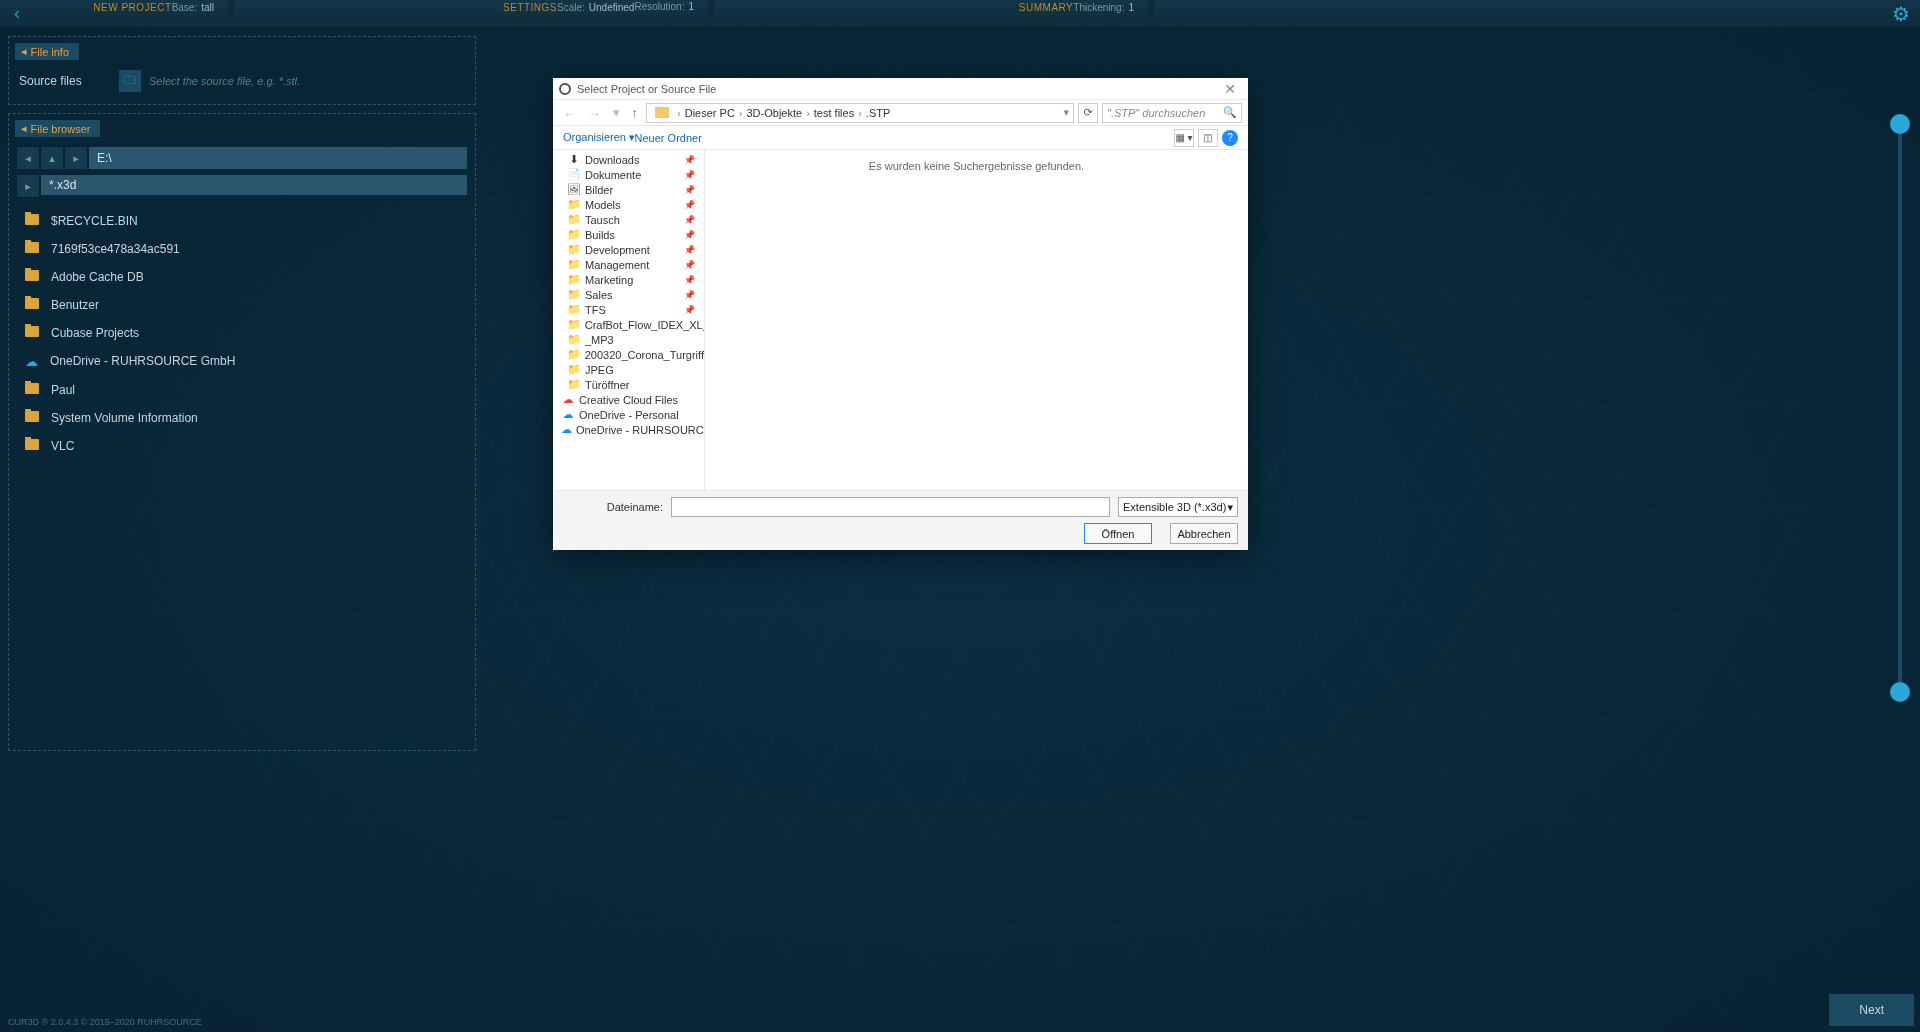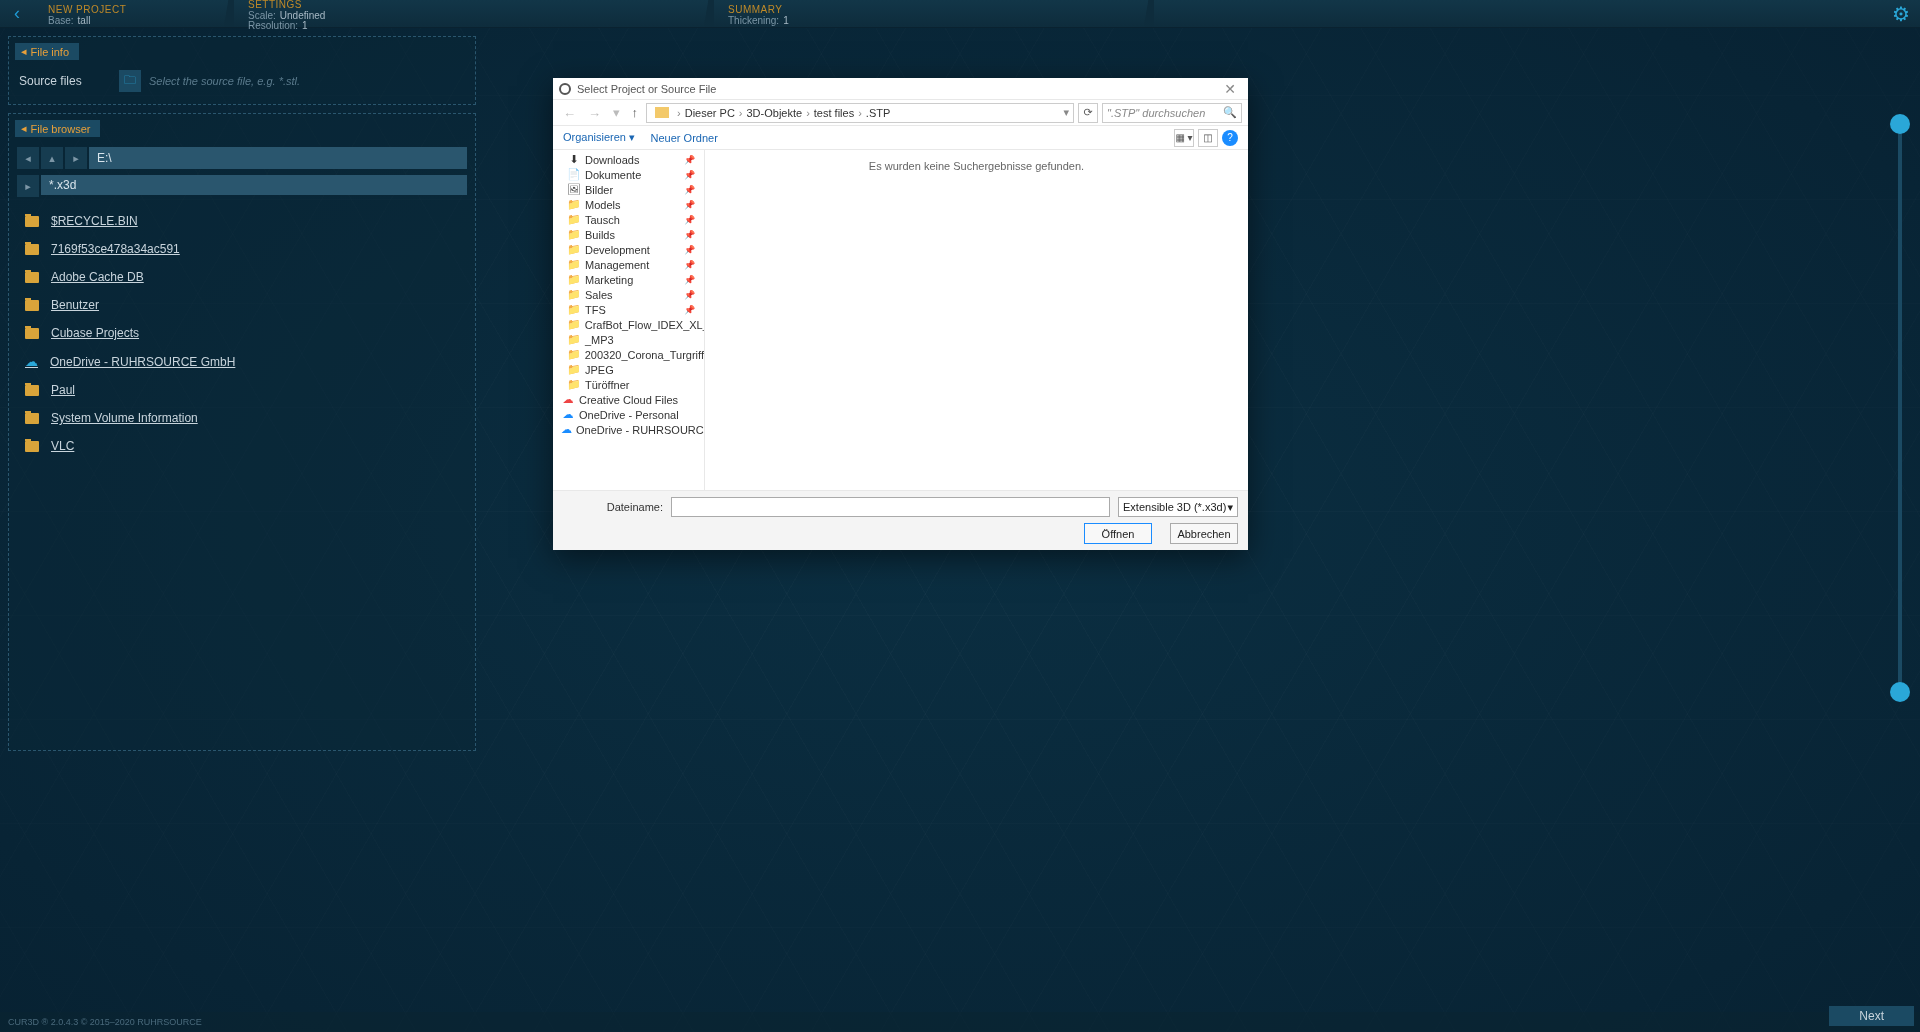--- a/index.html
+++ b/index.html
@@ -31,21 +31,21 @@
     border-bottom: 1px solid #0a2230;
     font-size: 11px;
   }
   .topbar .back {
     width: 34px; display:flex; align-items:center; justify-content:center;
     color:#1f9bd6; font-size:18px; cursor:pointer;
   }
   .topbar .tab {
     position: relative;
     padding: 2px 20px 0 14px;
-    display:flex; flex-direction:column; justify-content:center;
+    display:flex; flex-direction:row; justify-content:flex-end;
     min-width: 200px;
   }
   .topbar .tab::after {
     content:""; position:absolute; right:0; top:0; bottom:0; width:16px;
     background: linear-gradient(100deg, transparent 48%, #0e2c3c 52%);
   }
   .topbar .tab-title { color:#c08a28; font-size:10px; letter-spacing:0.5px; }
   .topbar .tab-line { color:#a6b8c4; font-size:10px; }
   .topbar .tab-line .label { color:#7c96a6; margin-right:4px;}
   .topbar .spacer { flex:1; }
@@ -102,43 +102,43 @@
     flex:1; height:22px; background:#2a566e; border:none; color:#d8e4ec;
     padding:0 8px; font-size:12px;
   }
   .filterrow { display:flex; padding:2px 8px; gap:2px;}
   .filterinput {
     flex:1; height:20px; background:#2a566e; border:none; color:#d8e4ec;
     padding:0 8px; font-size:12px;
   }
   .filelist { padding:8px 6px;}
   .fileitem {
-    display:flex; align-items:center; padding:7px 10px; font-size:12px;
-    color:#c8d4dc; cursor:pointer;text-decoration:underline;
+    display:flex; padding:7px 10px; font-size:12px;
+    color:#c8d4dc; cursor:pointer;
   }
   .foldericon {
     width:14px; height:11px; background:#d9a43a; margin-right:12px;
     border-radius:1px; position:relative;
   }
   .foldericon::before { content:""; position:absolute; top:-2px; left:0; width:6px; height:2px; background:#d9a43a;}
   .cloudicon { color:#2aa7d8; margin-right:12px; font-size:13px;}
 
   .panel.tall { height:638px; }
 
   
   .footer {
     position:absolute; left:0; right:0; bottom:0; height:20px;
     z-index:2;
     display:flex; align-items:center; justify-content:space-between;
     padding:0 8px;
     font-size:9px; color:#4a6a7c;
     background:rgba(10,35,48,0.5);
   }
   .nextbtn {
-    background:#1b4a63; color:#c8d4dc; padding:3px 30px; font-size:12px; cursor:pointer;
+    background:#1b4a63; color:#c8d4dc; padding:9px 30px; font-size:12px; cursor:pointer;
     position:absolute; right:6px; bottom:6px; z-index:2;
   }
 
   
   .vslider {
     position:absolute; right:18px; top:120px; bottom:340px; width:4px;
     background:#1b4a63; z-index:2;
   }
   .vslider .handle {
     position:absolute; left:-8px; width:20px; height:20px; border-radius:50%;
@@ -175,21 +175,21 @@
   .windlg .crumbs .fld { width:14px;height:11px;background:#f3c96a;margin:0 4px;}
   .windlg .crumbs .sep { color:#888; margin:0 2px;}
   .windlg .crumbs span.seg { color:#333; cursor:pointer;}
   .windlg .refresh { width:20px;height:20px;border:1px solid #ccc;display:flex;align-items:center;justify-content:center;color:#555;cursor:pointer;}
   .windlg .search {
     width:140px; height:20px; border:1px solid #ccc; display:flex; align-items:center;
     padding:0 4px; color:#888; font-style:italic;
   }
   .windlg .search .mag { margin-left:auto; font-style:normal; color:#666;}
   .windlg .toolbar {
-    height:24px; display:flex; align-items:center; padding:0 10px; gap:16px;
+    height:24px; display:flex; align-items:center; padding:0 10px; gap:0;
     border-bottom:1px solid #e8e8e8;
   }
   .windlg .toolbar .tb { color:#1a66b3; cursor:pointer;}
   .windlg .toolbar .right { margin-left:auto; display:flex; gap:4px; align-items:center;}
   .windlg .toolbar .vbtn { width:20px;height:18px;border:1px solid #ccc;display:flex;align-items:center;justify-content:center;color:#555;cursor:pointer;font-size:10px;}
   .windlg .toolbar .help { width:16px;height:16px;border-radius:50%;background:#1a8cff;color:#fff;display:flex;align-items:center;justify-content:center;font-size:10px;cursor:pointer;}
 
   .windlg .body { flex:1; display:flex; min-height:0;}
   .windlg .tree {
     width:152px; border-right:1px solid #e8e8e8; overflow-y:auto;

